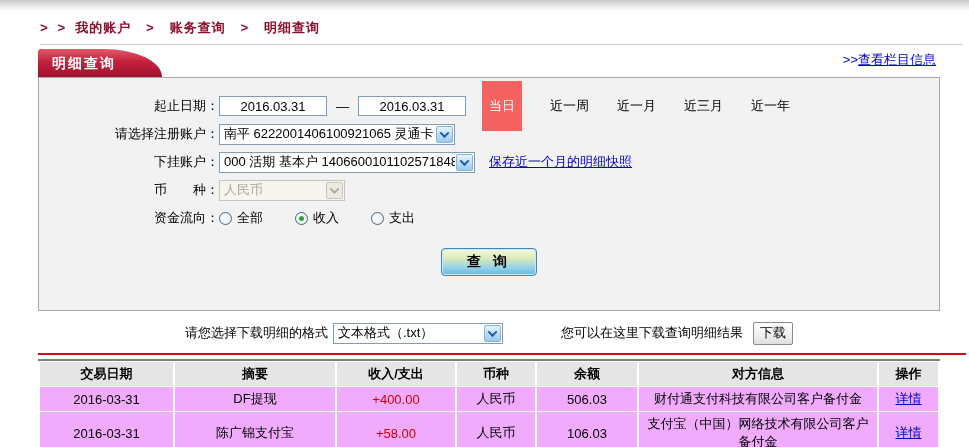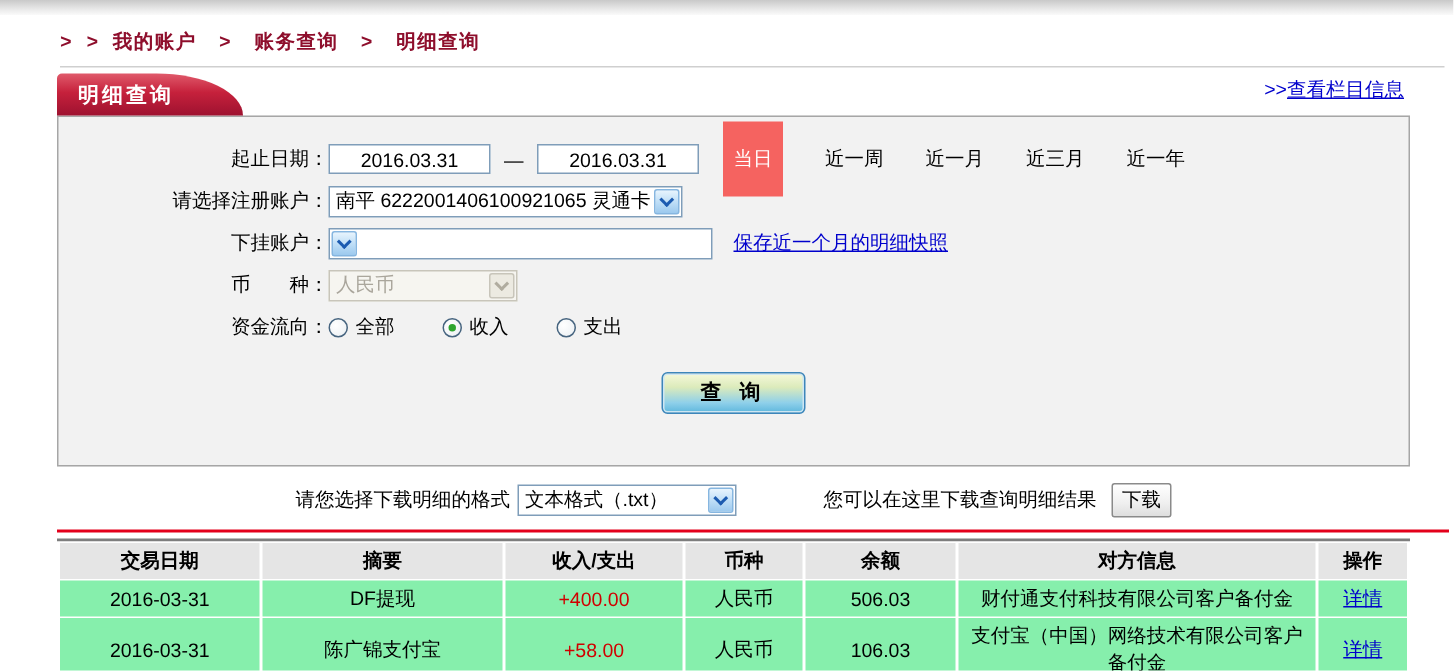--- a/index.html
+++ b/index.html
@@ -76,34 +76,34 @@
   .query-btn {
     width:96px; height:28px; border:1px solid #3d86ba; border-radius:4px;
     background:linear-gradient(180deg,#f5f8da 0%,#dcebbb 35%,#8fd0ea 75%,#5fb7dd 100%);
     font-weight:bold; font-size:14px; letter-spacing:4px; cursor:pointer;
     font-family:"Liberation Sans","DejaVu Sans",sans-serif; color:#000;
     box-shadow:0 0 0 1px #cfe6f2 inset;
   }
 
   .download-row { display:flex; align-items:center; justify-content:center; margin-top:9px; height:26px; }
   .download-row .fmt-label { margin-right:5px; }
-  .fmt-select { width:146px; }
+  .fmt-select { width:170px; }
   .result-label { margin-left:58px; margin-right:10px; }
   .download-btn {
     width:40px; height:23px; border:1px solid #8a8a8a; border-radius:2px;
     background:linear-gradient(180deg,#ffffff 0%,#efefef 60%,#dedede 100%);
     font-size:13px; cursor:pointer; font-family:"Liberation Sans","DejaVu Sans",sans-serif;
   }
 
   .red-line { height:2px; background:#e3001b; margin-top:7px; width:928px; }
 
   .details-table-wrap { margin-top:4px; border-top:2px solid #7d7d7d; width:902px; }
   table.details { width:902px; border-collapse:separate; border-spacing:2px 1px; background:#fff; table-layout:fixed; }
   table.details th { background:#e5e5e5; font-weight:bold; padding:3px 2px; font-size:13px; }
-  table.details td { background:#86efac; text-align:center; padding:3px 4px; font-size:13px; word-break:break-all; }
+  table.details td { background:#f0abfc; text-align:center; padding:3px 4px; font-size:13px; word-break:break-all; }
   td.amount { color:#d00000; }
   td.action a { color:#0000cc; text-decoration:underline; cursor:pointer; }
 </style>
 </head>
 <body>
 
 <div class="top-strip"></div>
 
 <div class="breadcrumb">
   <span>&gt; &gt;</span>
@@ -147,20 +147,21 @@
         <span class="val">南平  6222001406100921065  灵通卡</span>
         <span class="arrow">
             <span class="chev"></span>
           </span>
       </div>
     </div>
 
     <div class="form-row">
       <div class="form-label">下挂账户：</div>
       <div class="select" style="width:256px;">
+        <span class="val">000 活期 基本户 1406600101102571848</span>
         <span class="arrow">
             <span class="chev"></span>
           </span>
       </div>
       <a class="snap-link">保存近一个月的明细快照</a>
     </div>
 
     <div class="form-row">
       <div class="form-label">币　　种：</div>
       <div class="select disabled" style="width:126px;">

